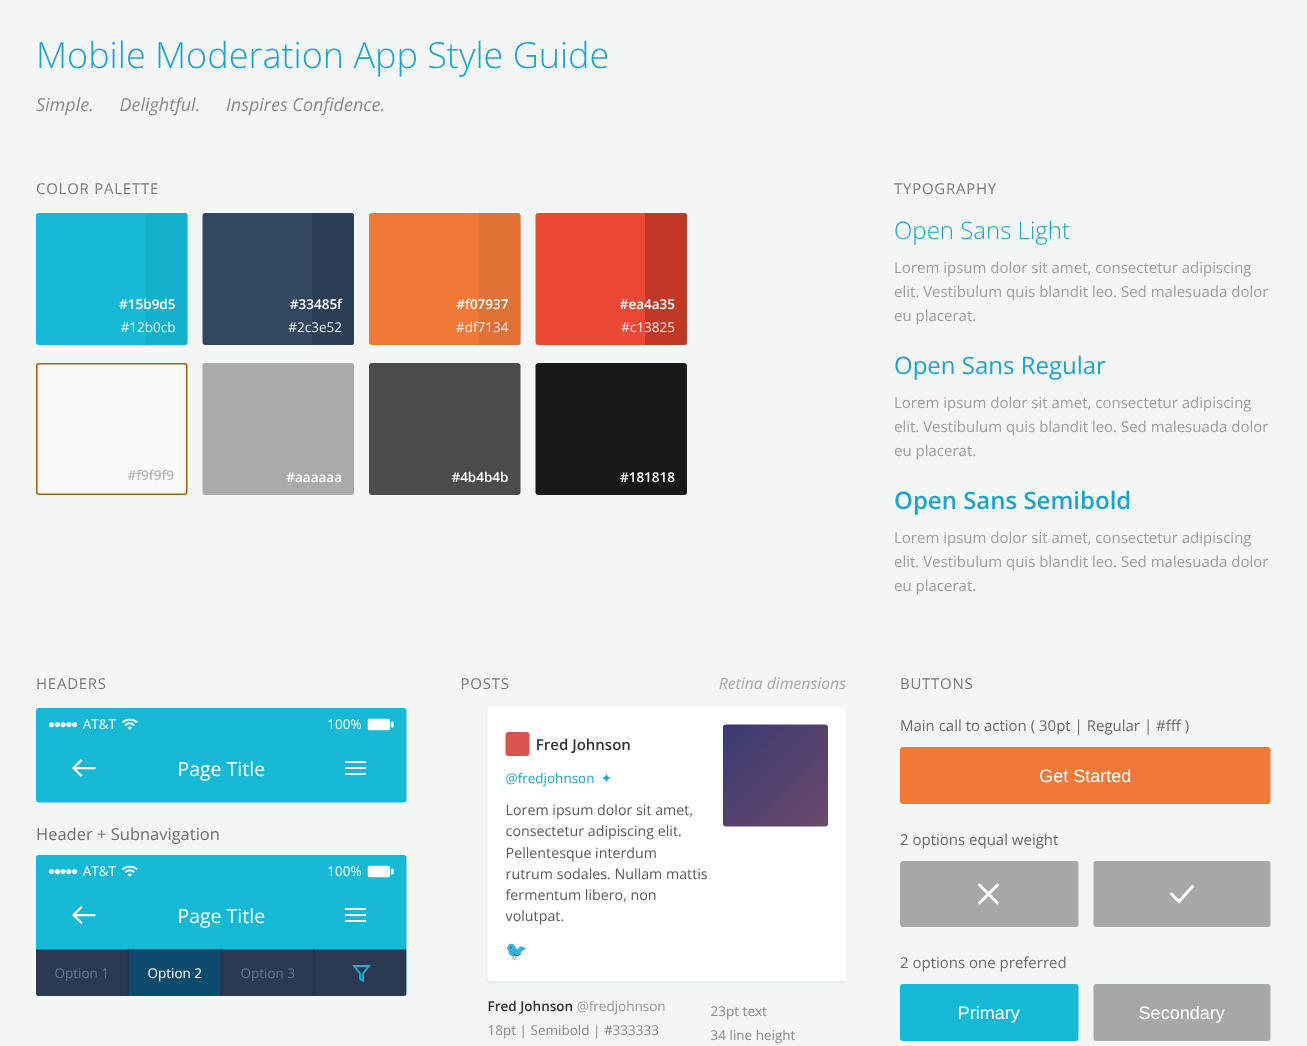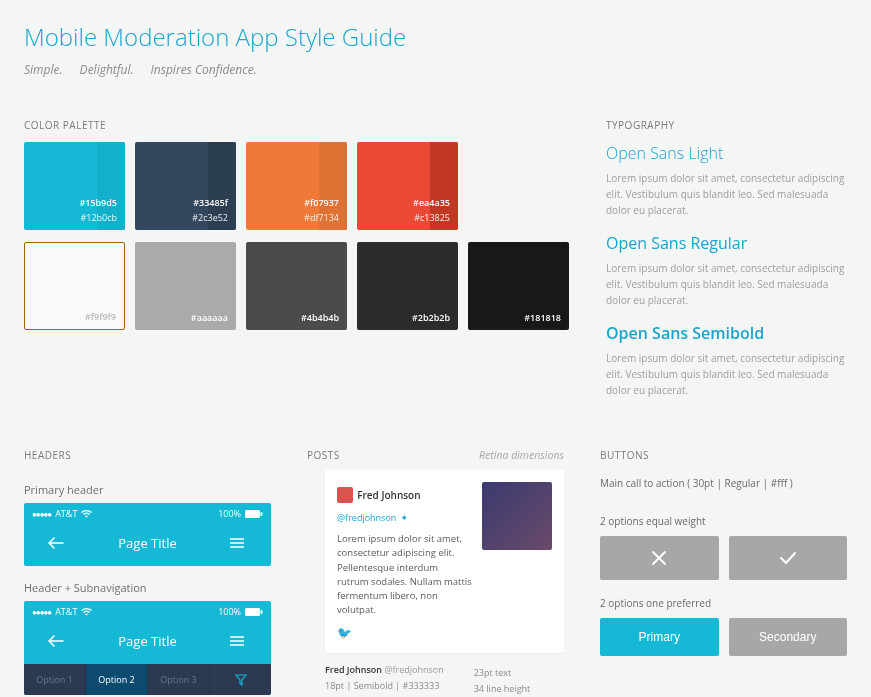--- a/index.html
+++ b/index.html
@@ -10,21 +10,21 @@
     padding: 20px 24px;
     width: 871px;
   }
   h1.page-title { color: #1aa5cf; font-weight: 300; font-size: 24px; margin-bottom: 8px; }
   .tagline { color: #8a8a8a; font-style: italic; font-size: 12px; margin-bottom: 40px; }
   .tagline span { margin-right: 14px; }
   .section-label { font-size: 10px; letter-spacing: 0.5px; color: #7a7a7a; margin-bottom: 10px; text-transform: uppercase; }
   .sub-label { font-size: 11px; color: #6f6f6f; margin: 10px 0 6px; }
   .section-note { font-size: 10.5px; color: #a7a7a7; font-style: italic; }
 
-  .top { display: flex; gap: 37px; margin-bottom: 36px; }
+  .top { display: flex; gap: 52px; margin-bottom: 36px; }
   .palette-col { flex: 0 0 520px; }
   .typo-col { flex: 1; }
 
   .swatch-row { display: flex; gap: 10px; margin-bottom: 12px; }
   .swatch {
     width: 101px; height: 88px; position: relative; overflow: hidden; border-radius: 2px;
     font-size: 9px; color: #fff; padding: 6px 8px; display: flex; flex-direction: column; justify-content: flex-end; text-align: right;
   }
   .swatch.light { color: #b8b8b8; border: 1px solid #a16207; }
   .swatch .shade { position: absolute; right: 0; top: 0; width: 28px; height: 100%; }
@@ -126,23 +126,20 @@
     <div class="swatch-row">
       <div class="swatch light" style="background:#f9f9f9">
         <div class="hex-main">#f9f9f9</div>
       </div>
       <div class="swatch" style="background:#aaaaaa">
         <div class="hex-main">#aaaaaa</div>
       </div>
       <div class="swatch" style="background:#4b4b4b">
         <div class="hex-main">#4b4b4b</div>
       </div>
-      <div class="swatch" style="background:#2b2b2b">
-        <div class="hex-main">#2b2b2b</div>
-      </div>
       <div class="swatch" style="background:#181818">
         <div class="hex-main">#181818</div>
       </div>
     </div>
   </div>
 
   <div class="typo-col">
     <div class="section-label">TYPOGRAPHY</div>
     <div class="type-sample">
       <div class="type-heading tw-light">Open Sans Light</div>
@@ -157,21 +154,20 @@
       <div class="type-body">Lorem ipsum dolor sit amet, consectetur adipiscing elit. Vestibulum quis blandit leo. Sed malesuada dolor eu placerat.</div>
     </div>
   </div>
 </div>
 
 <div class="bottom">
 
   <div class="col headers">
     <div class="section-label">HEADERS</div>
 
-    <div class="sub-label">Primary header</div>
     <div class="phone-header">
       <div class="status-bar">
         <div class="status-left">
           <span class="dots">●●●●●</span>
           <span>AT&amp;T</span>
           <span class="wifi-icon">
               <svg width="11" height="8" viewBox="0 0 11 8">
                 <path d="M5.5 7.5 L4 6 Q5.5 4.8 7 6 Z M2 4 Q5.5 1 9 4 L8 5 Q5.5 2.8 3 5 Z M0 2 Q5.5 -2 11 2 L10 3 Q5.5 -0.5 1 3 Z" fill="#fff"></path>
               </svg>
             </span>
@@ -276,20 +272,21 @@
         <div class="line">23pt text</div>
         <div class="line">34 line height</div>
       </div>
     </div>
 
   </div>
 
   <div class="col buttons">
     <div class="section-label">BUTTONS</div>
     <div class="btn-desc">Main call to action ( 30pt | Regular | #fff )</div>
+    <button class="btn orange">Get Started</button>
 
     <div class="btn-desc" style="margin-top:16px">2 options equal weight</div>
     <div class="btn-row">
       <button class="btn gray">
           <svg width="16" height="16" viewBox="0 0 16 16">
             <path d="M2 2 L14 14 M14 2 L2 14" stroke="#fff" stroke-width="2" stroke-linecap="round"></path>
           </svg>
         </button>
       <button class="btn gray">
           <svg width="18" height="14" viewBox="0 0 18 14">

